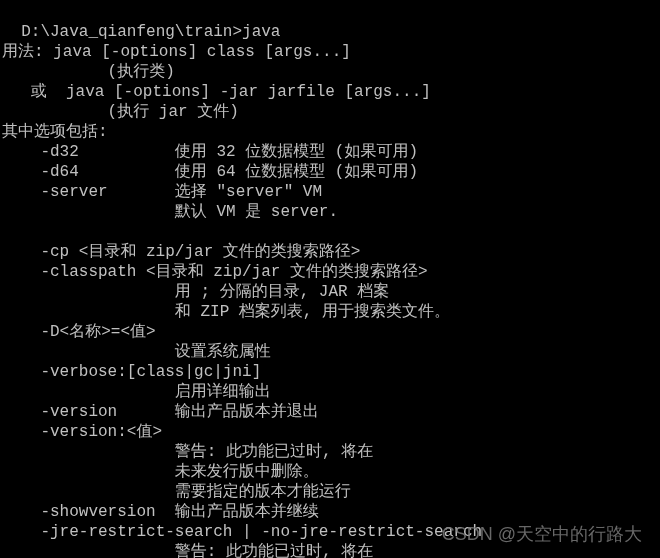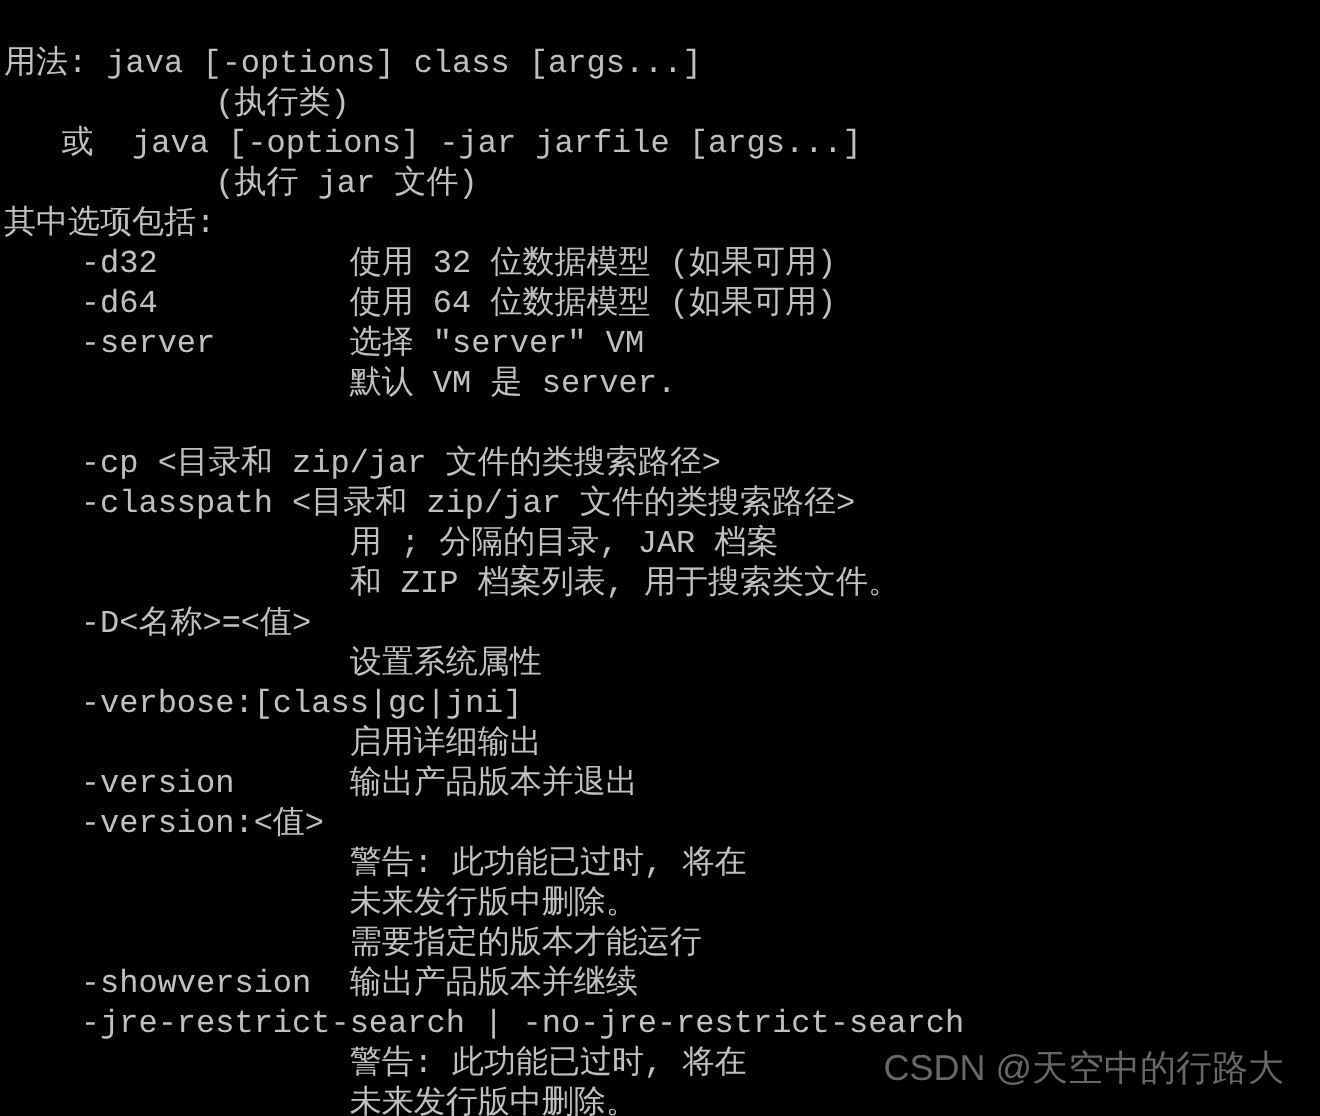--- a/index.html
+++ b/index.html
@@ -19,20 +19,21 @@
     font-family:Liberation Sans, sans-serif;
     font-size:18px;
     opacity:.85;
     pointer-events:none;
   }
 </style>
 </head>
 <body>
 
 <div id="terminal">
+  <span>D:\Java_qianfeng\train&gt;java</span>
 <div id="lines">用法: java [-options] class [args...]
            (执行类)
    或  java [-options] -jar jarfile [args...]
            (执行 jar 文件)
 其中选项包括:
     -d32          使用 32 位数据模型 (如果可用)
     -d64          使用 64 位数据模型 (如果可用)
     -server       选择 "server" VM
                   默认 VM 是 server.
 

